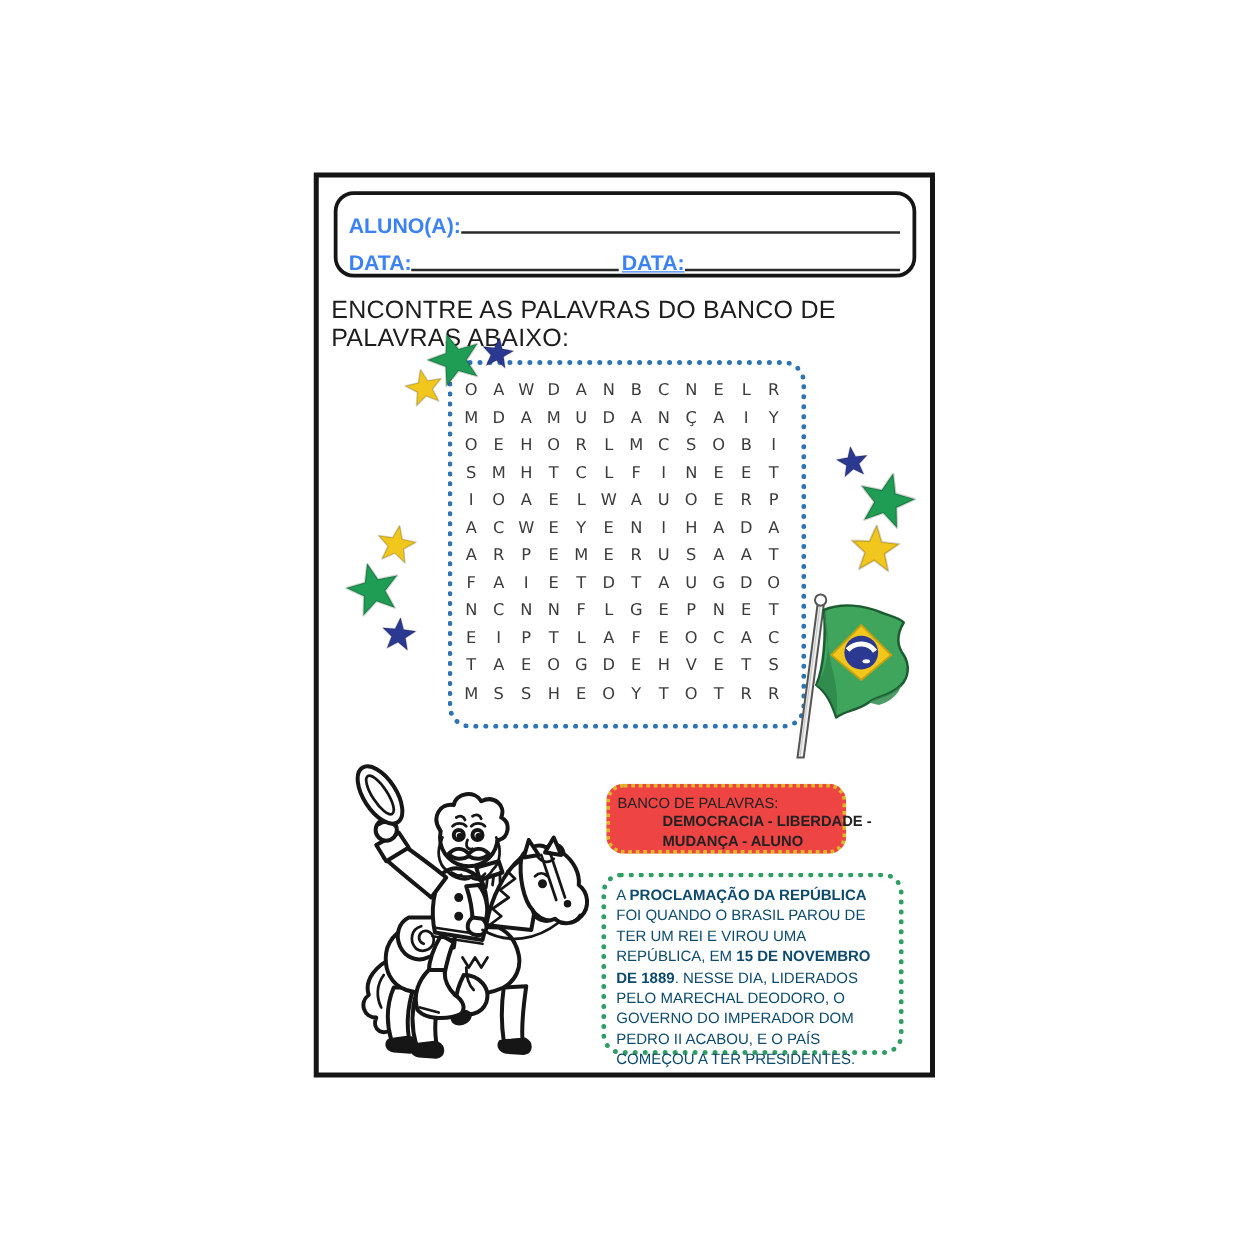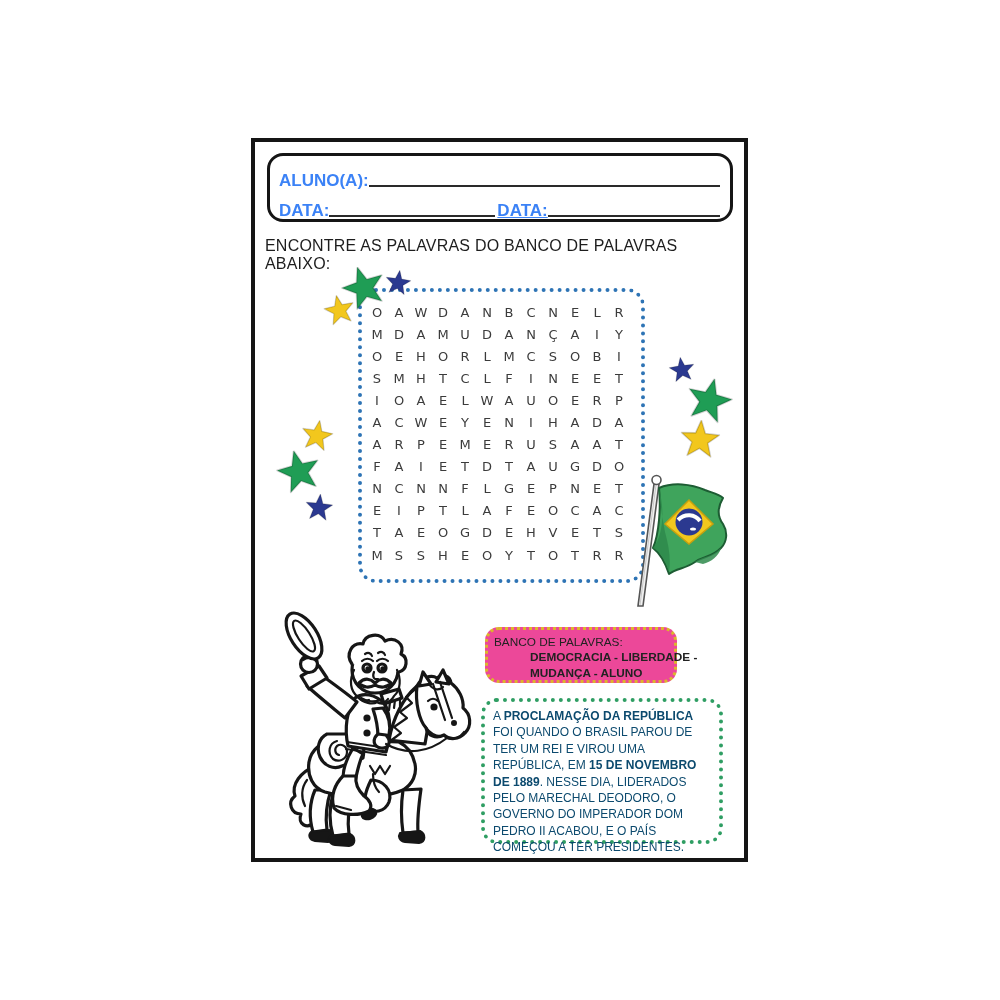--- a/index.html
+++ b/index.html
@@ -12,36 +12,36 @@
   
   .aluno-box{position:absolute;left:12px;top:11px;width:466px;height:69px;box-sizing:border-box;
              border:3px solid #151515;border-radius:16px;padding:8px 10px 0 9px;}
   .fill-row{display:flex;align-items:flex-end;height:25px;margin-bottom:5px;}
   .fill-label{font-weight:bold;font-size:17px;color:#3b82f6;line-height:1;white-space:nowrap;}
   .fill-line{border-bottom:2px solid #2a2a2a;margin-bottom:2px;height:1px;}
   .fl-grow{flex:1;}
   .fl-prof{width:166px;}
   .ml18{margin-left:2px;text-decoration:underline;}
 
-  .instruction{position:absolute;left:10px;top:95px;width:470px;font-size:16px;letter-spacing:.2px;color:#1d1d1d;}
+  .instruction{position:absolute;left:10px;top:95px;width:470px;font-size:20px;letter-spacing:.2px;color:#1d1d1d;}
 
   
   .ws-box{position:absolute;left:103px;top:146px;width:287px;height:295px;box-sizing:border-box;
           border:4px dotted var(--grid-border,#2E74B5);border-radius:18px;background:#fff;}
   .ws-grid{position:absolute;left:4px;top:9px;display:grid;grid-template-columns:repeat(12,22px);grid-auto-rows:22.1px;}
   .ws-cell{display:flex;align-items:center;justify-content:center;
            font-family:"DejaVu Sans",sans-serif;font-size:13px;color:#3b3b3b;}
 
   
   .star{position:absolute;overflow:visible;}
   #star-shape polygon{fill:currentColor;stroke:rgba(0,0,0,.18);stroke-width:4;stroke-linejoin:round;}
 
   
   .bank-box{position:absolute;left:230px;top:485px;width:192px;height:56px;box-sizing:border-box;
-            border:3px dotted var(--bank-border,#DCB62B);border-radius:14px;padding:5px 6px;background:#ec4899;}
+            border:3px dotted var(--bank-border,#DCB62B);border-radius:14px;padding:5px 6px;background:#ef4444;}
   .wb-line{font-size:11.8px;line-height:15.4px;color:#222;white-space:nowrap;}
   .wb-line.b{font-weight:bold;padding-left:36px;}
 
   
   .info-box{position:absolute;left:226px;top:556px;width:242px;height:146px;box-sizing:border-box;
             border:4px dotted var(--info-border,#2F9E63);border-radius:16px;padding:6px 8px;background:#fff;}
   .info-text{font-size:12px;line-height:16.4px;color:#0c4a6e;margin:0;}
 
   .flag-svg{position:absolute;left:352px;top:330px;width:125px;height:140px;overflow:visible;}
   .horse-svg{position:absolute;left:18px;top:450px;width:200px;height:265px;}

